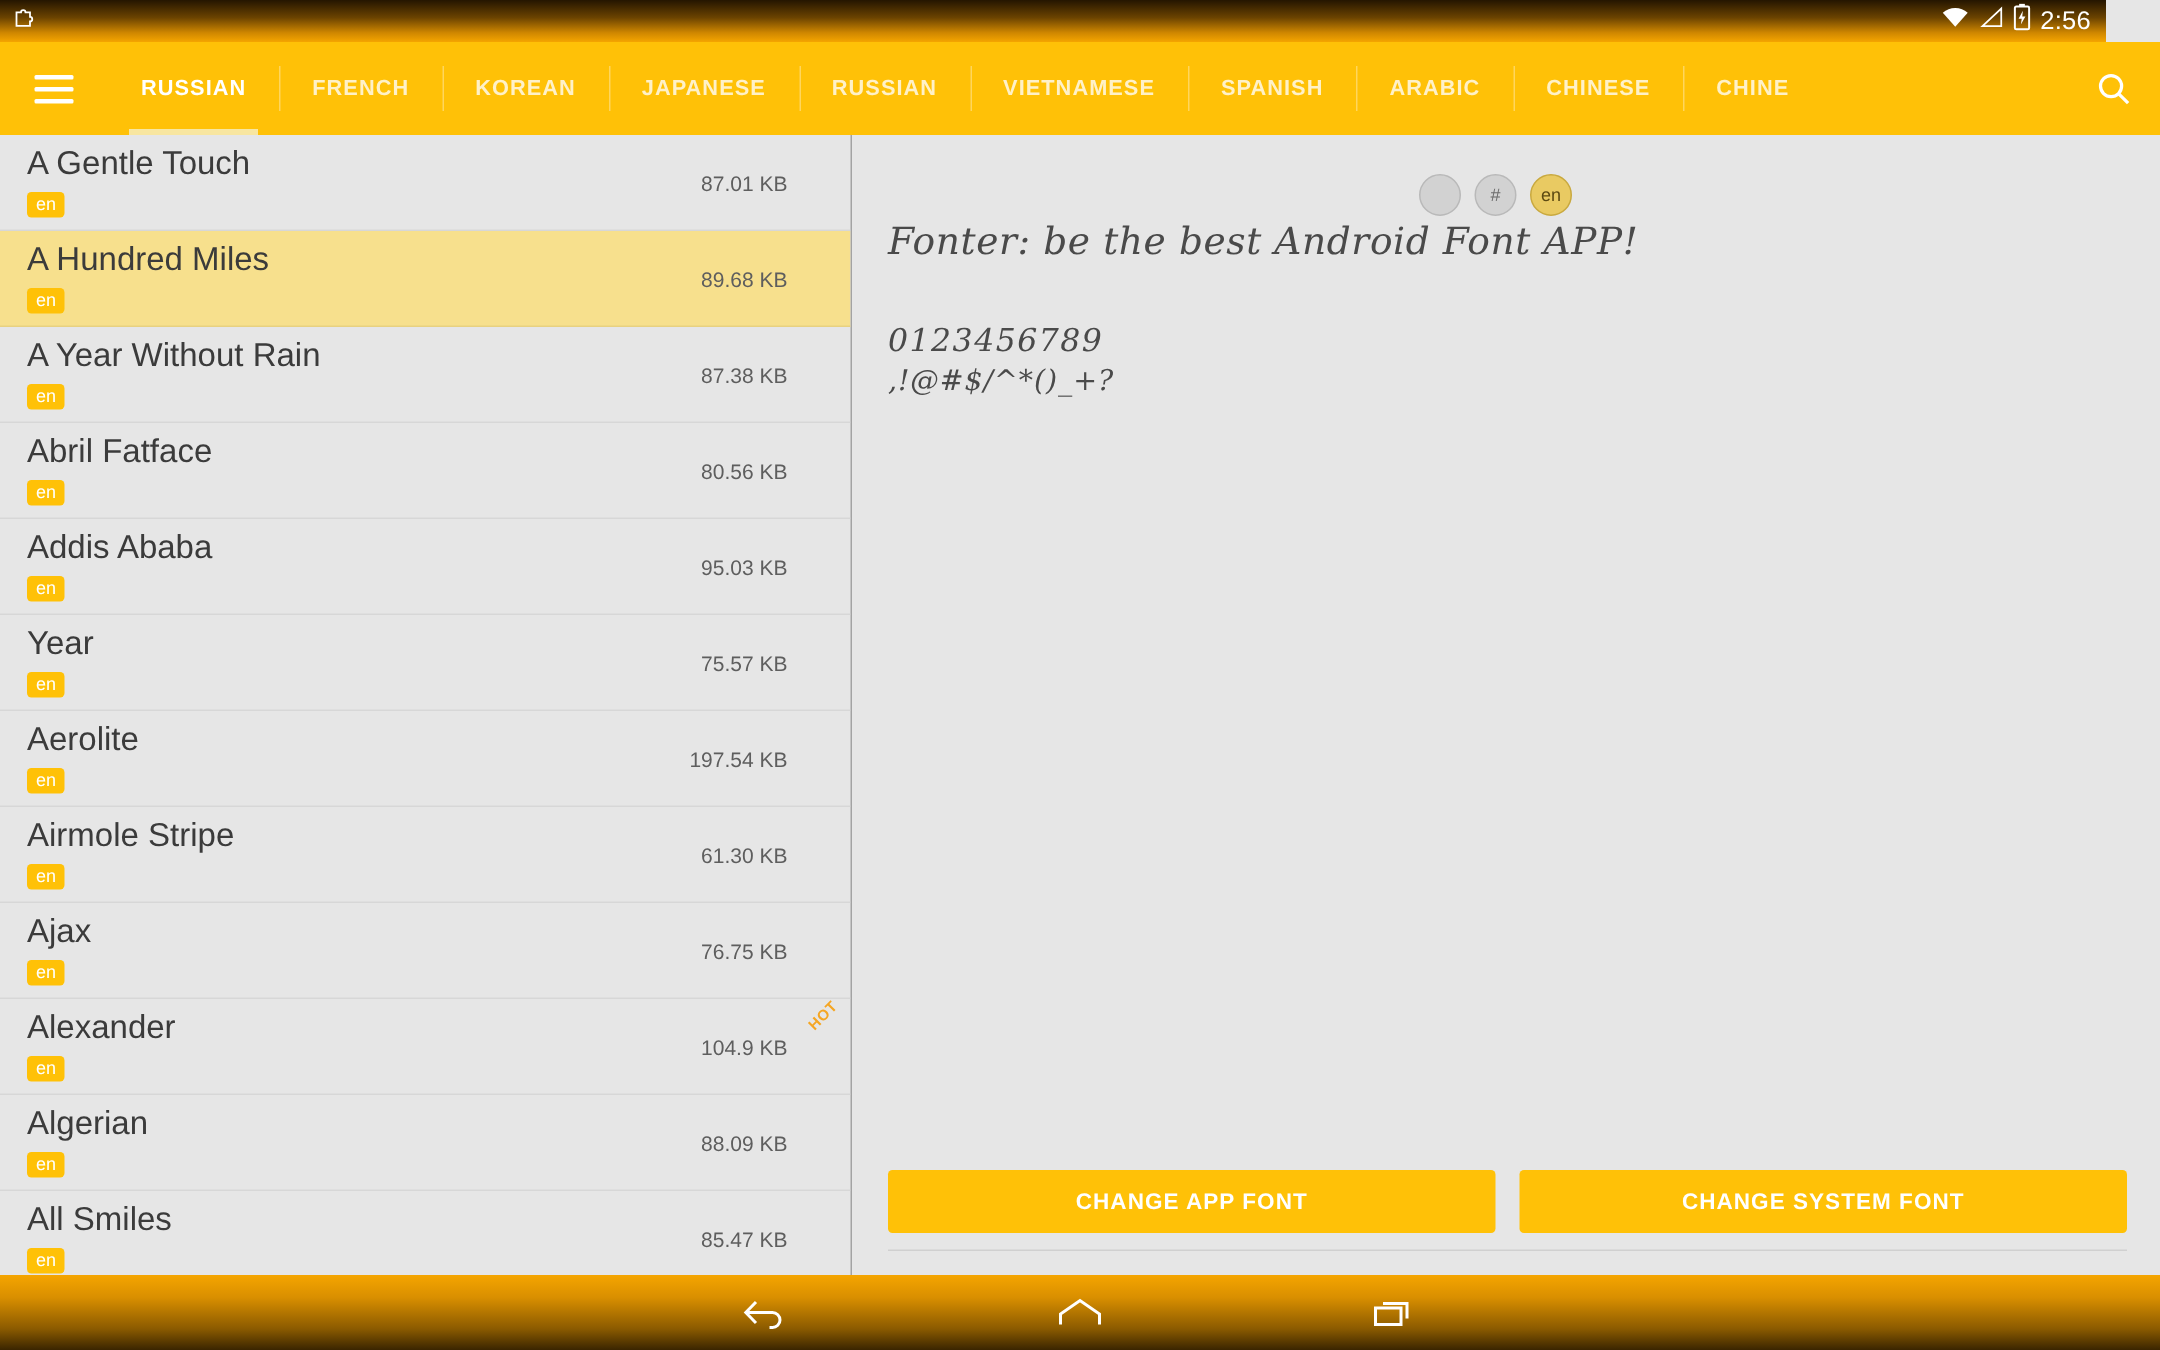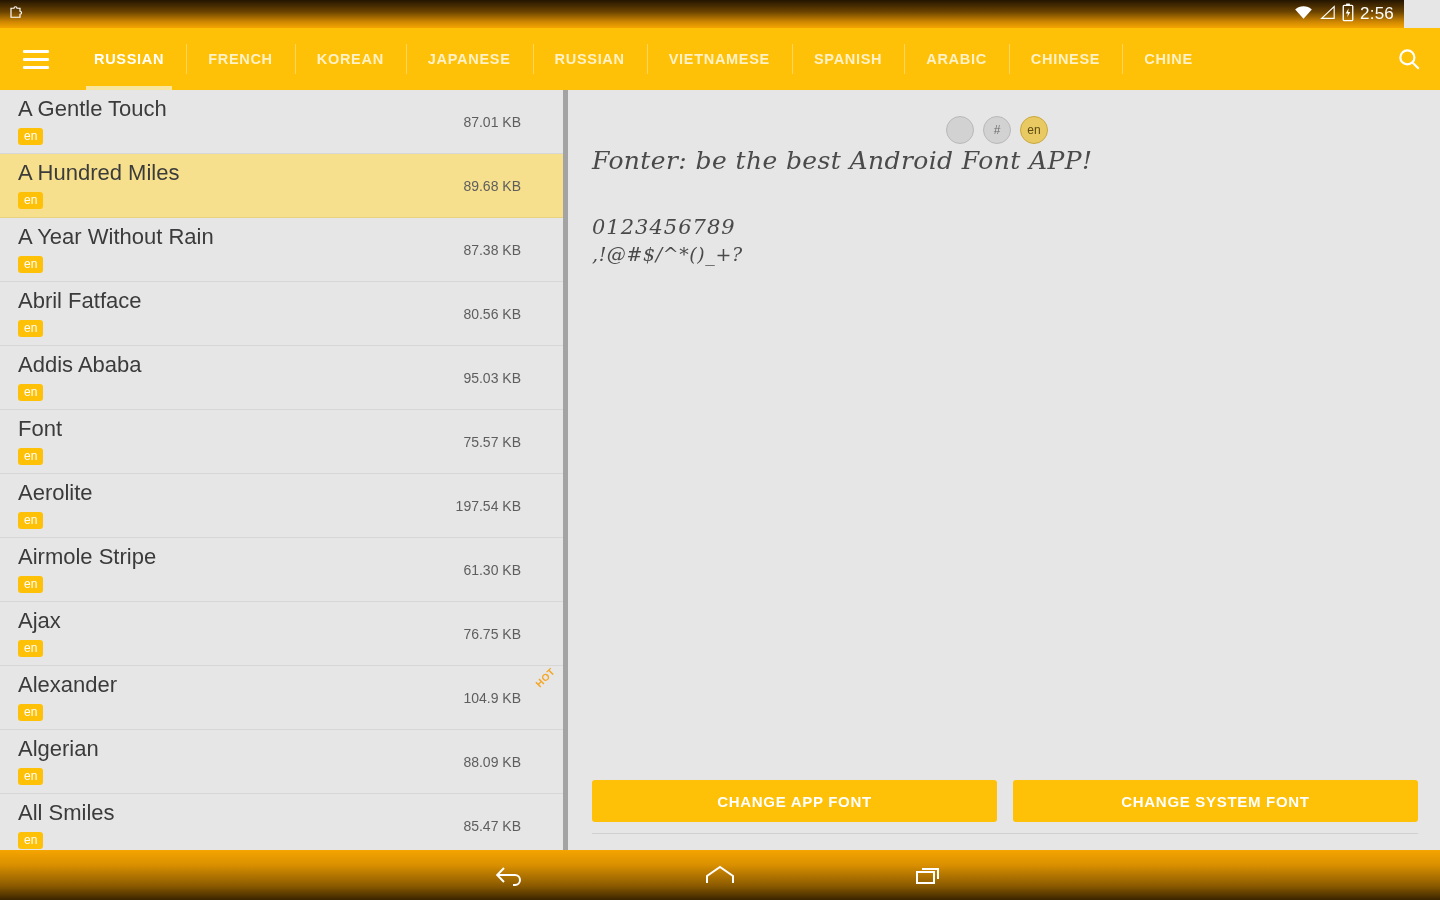--- a/index.html
+++ b/index.html
@@ -52,21 +52,21 @@
 
   
   .content {
     position: absolute; top: 90px; left: 0; width: 1440px; height: 760px;
     background: #e6e6e6; display: flex;
   }
 
   
   .fontlist {
     width: 568px; height: 100%; overflow: hidden; background: #e6e6e6;
-    border-right: 5px solid #a3a3a3;
+    border-right: 1px solid #a3a3a3;
   }
   .fontrow {
     position: relative; height: 64px; padding: 0 16px;
     border-bottom: 1px solid #d7d7d7; cursor: pointer;
   }
   .fontrow.selected { background: #f7e08d; border-bottom-color: #e8d180; }
   .fontrow .fname {
     position: absolute; left: 18px; top: 6px;
     font-size: 22px; color: #3b3b3b; font-weight: 400;
   }
@@ -213,21 +213,21 @@
           <div class="fname">Abril Fatface</div>
           <div class="badge">en</div>
           <div class="fsize">80.56 KB</div>
         </div>
         <div class="fontrow">
           <div class="fname">Addis Ababa</div>
           <div class="badge">en</div>
           <div class="fsize">95.03 KB</div>
         </div>
         <div class="fontrow">
-          <div class="fname">Font</div>
+          <div class="fname">Year</div>
           <div class="badge">en</div>
           <div class="fsize">75.57 KB</div>
         </div>
         <div class="fontrow">
           <div class="fname">Aerolite</div>
           <div class="badge">en</div>
           <div class="fsize">197.54 KB</div>
         </div>
         <div class="fontrow">
           <div class="fname">Airmole Stripe</div>

